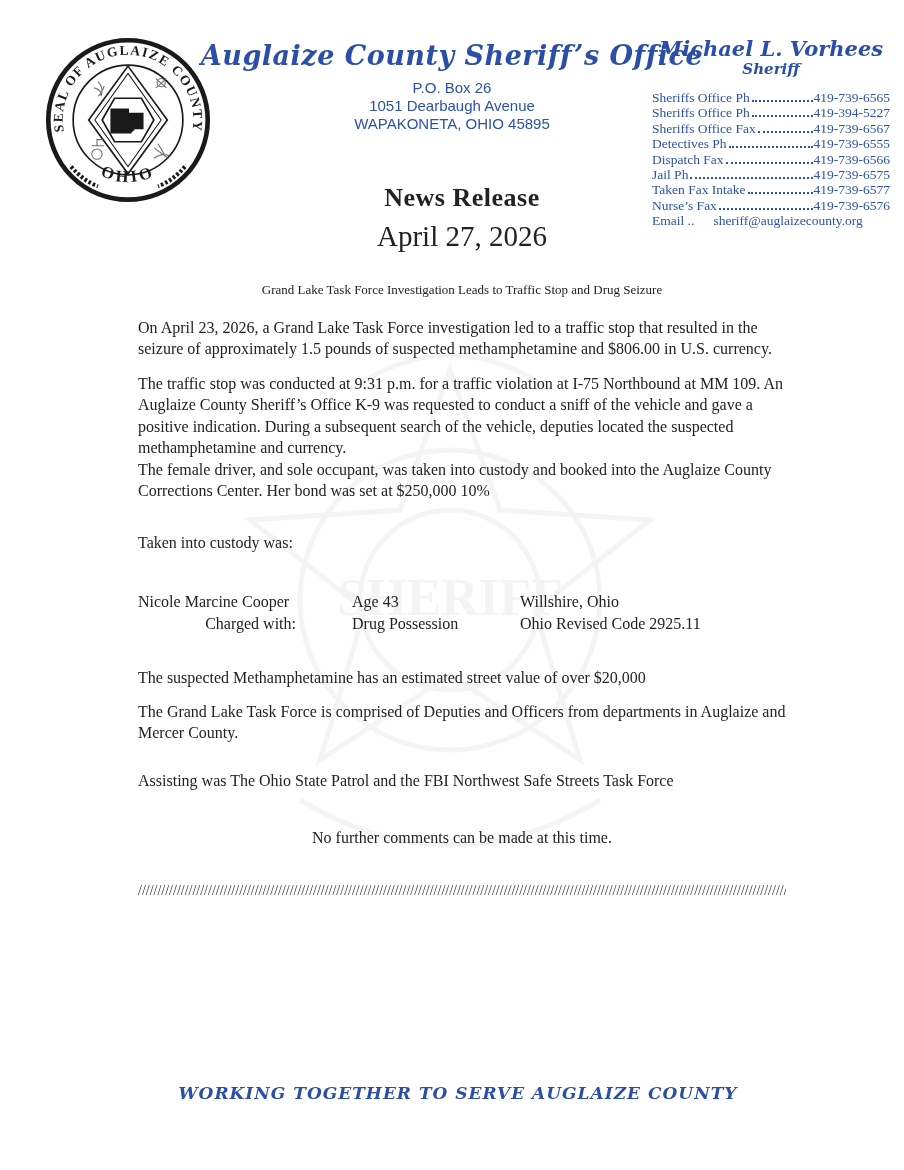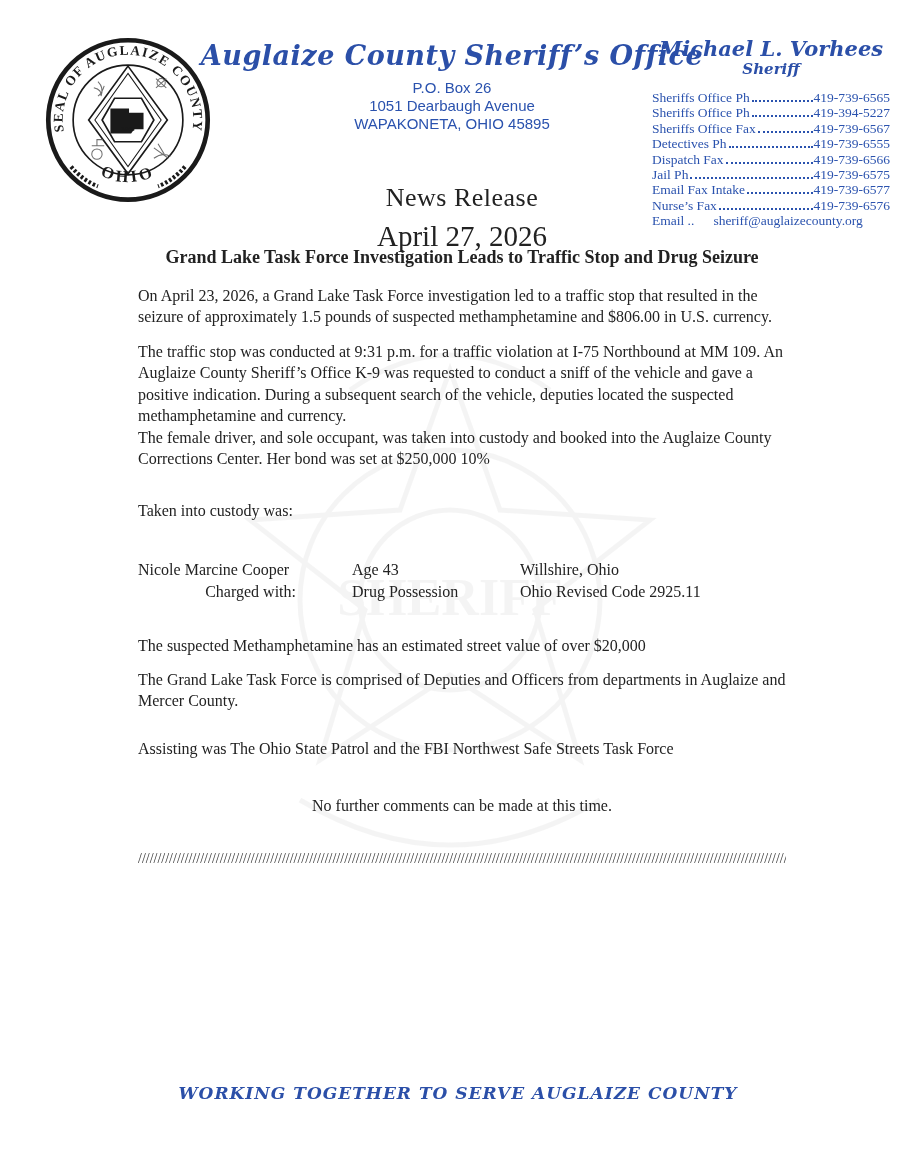--- a/index.html
+++ b/index.html
@@ -34,23 +34,23 @@
   .sheriff-title{font-family:"DejaVu Serif",serif;font-style:italic;font-weight:bold;
     font-size:15px;text-align:center;color:var(--blue);margin-top:-1px;}
   .contacts{margin-top:12px;font-size:13.5px;line-height:15.4px;}
   .contact-row{display:flex;align-items:baseline;}
   .contact-row .lbl{white-space:nowrap;}
   .contact-row .dots{flex:1;border-bottom:2px dotted var(--blue2);margin:0 1px 3px 2px;min-width:6px;}
   .contact-row .val{white-space:nowrap;}
   .email-row{display:flex;gap:19px;}
   
   .main{position:absolute;left:138px;width:648px;top:185px;font-size:16px;line-height:21.5px;}
-  .h-news{font-size:26px;font-weight:normal;text-align:center;letter-spacing:0.5px;margin-top:2px;}
+  .h-news{font-size:26px;font-weight:bold;text-align:center;letter-spacing:0.5px;margin-top:2px;}
   .h-date{font-size:29px;font-weight:normal;text-align:center;margin-top:17px;}
-  .headline{font-size:18px;font-weight:bold;text-align:center;}
+  .headline{font-size:13px;font-weight:normal;text-align:center;margin-top:32px;}
   .p1{margin-top:16px;}
   .p2{margin-top:13px;}
   .p3{}
   .custody-intro{margin-top:30px;}
   .custody-table{margin-top:38px;display:grid;grid-template-columns:214px 168px 1fr;}
   .custody-col1{width:158px;}
   .custody-col1 .r2{text-align:right;}
   .p4{margin-top:33px;}
   .p5{margin-top:12px;}
   .p6{margin-top:26px;}
@@ -153,21 +153,21 @@
         <span class="lbl">Dispatch Fax</span>
         <span class="dots"></span>
         <span class="val">419-739-6566</span>
       </div>
       <div class="contact-row">
         <span class="lbl">Jail Ph</span>
         <span class="dots"></span>
         <span class="val">419-739-6575</span>
       </div>
       <div class="contact-row">
-        <span class="lbl">Email Fax Intake</span>
+        <span class="lbl">Taken Fax Intake</span>
         <span class="dots"></span>
         <span class="val">419-739-6577</span>
       </div>
       <div class="contact-row">
         <span class="lbl">Nurse’s Fax</span>
         <span class="dots"></span>
         <span class="val">419-739-6576</span>
       </div>
       <div class="email-row">
         <span>Email ..</span>

